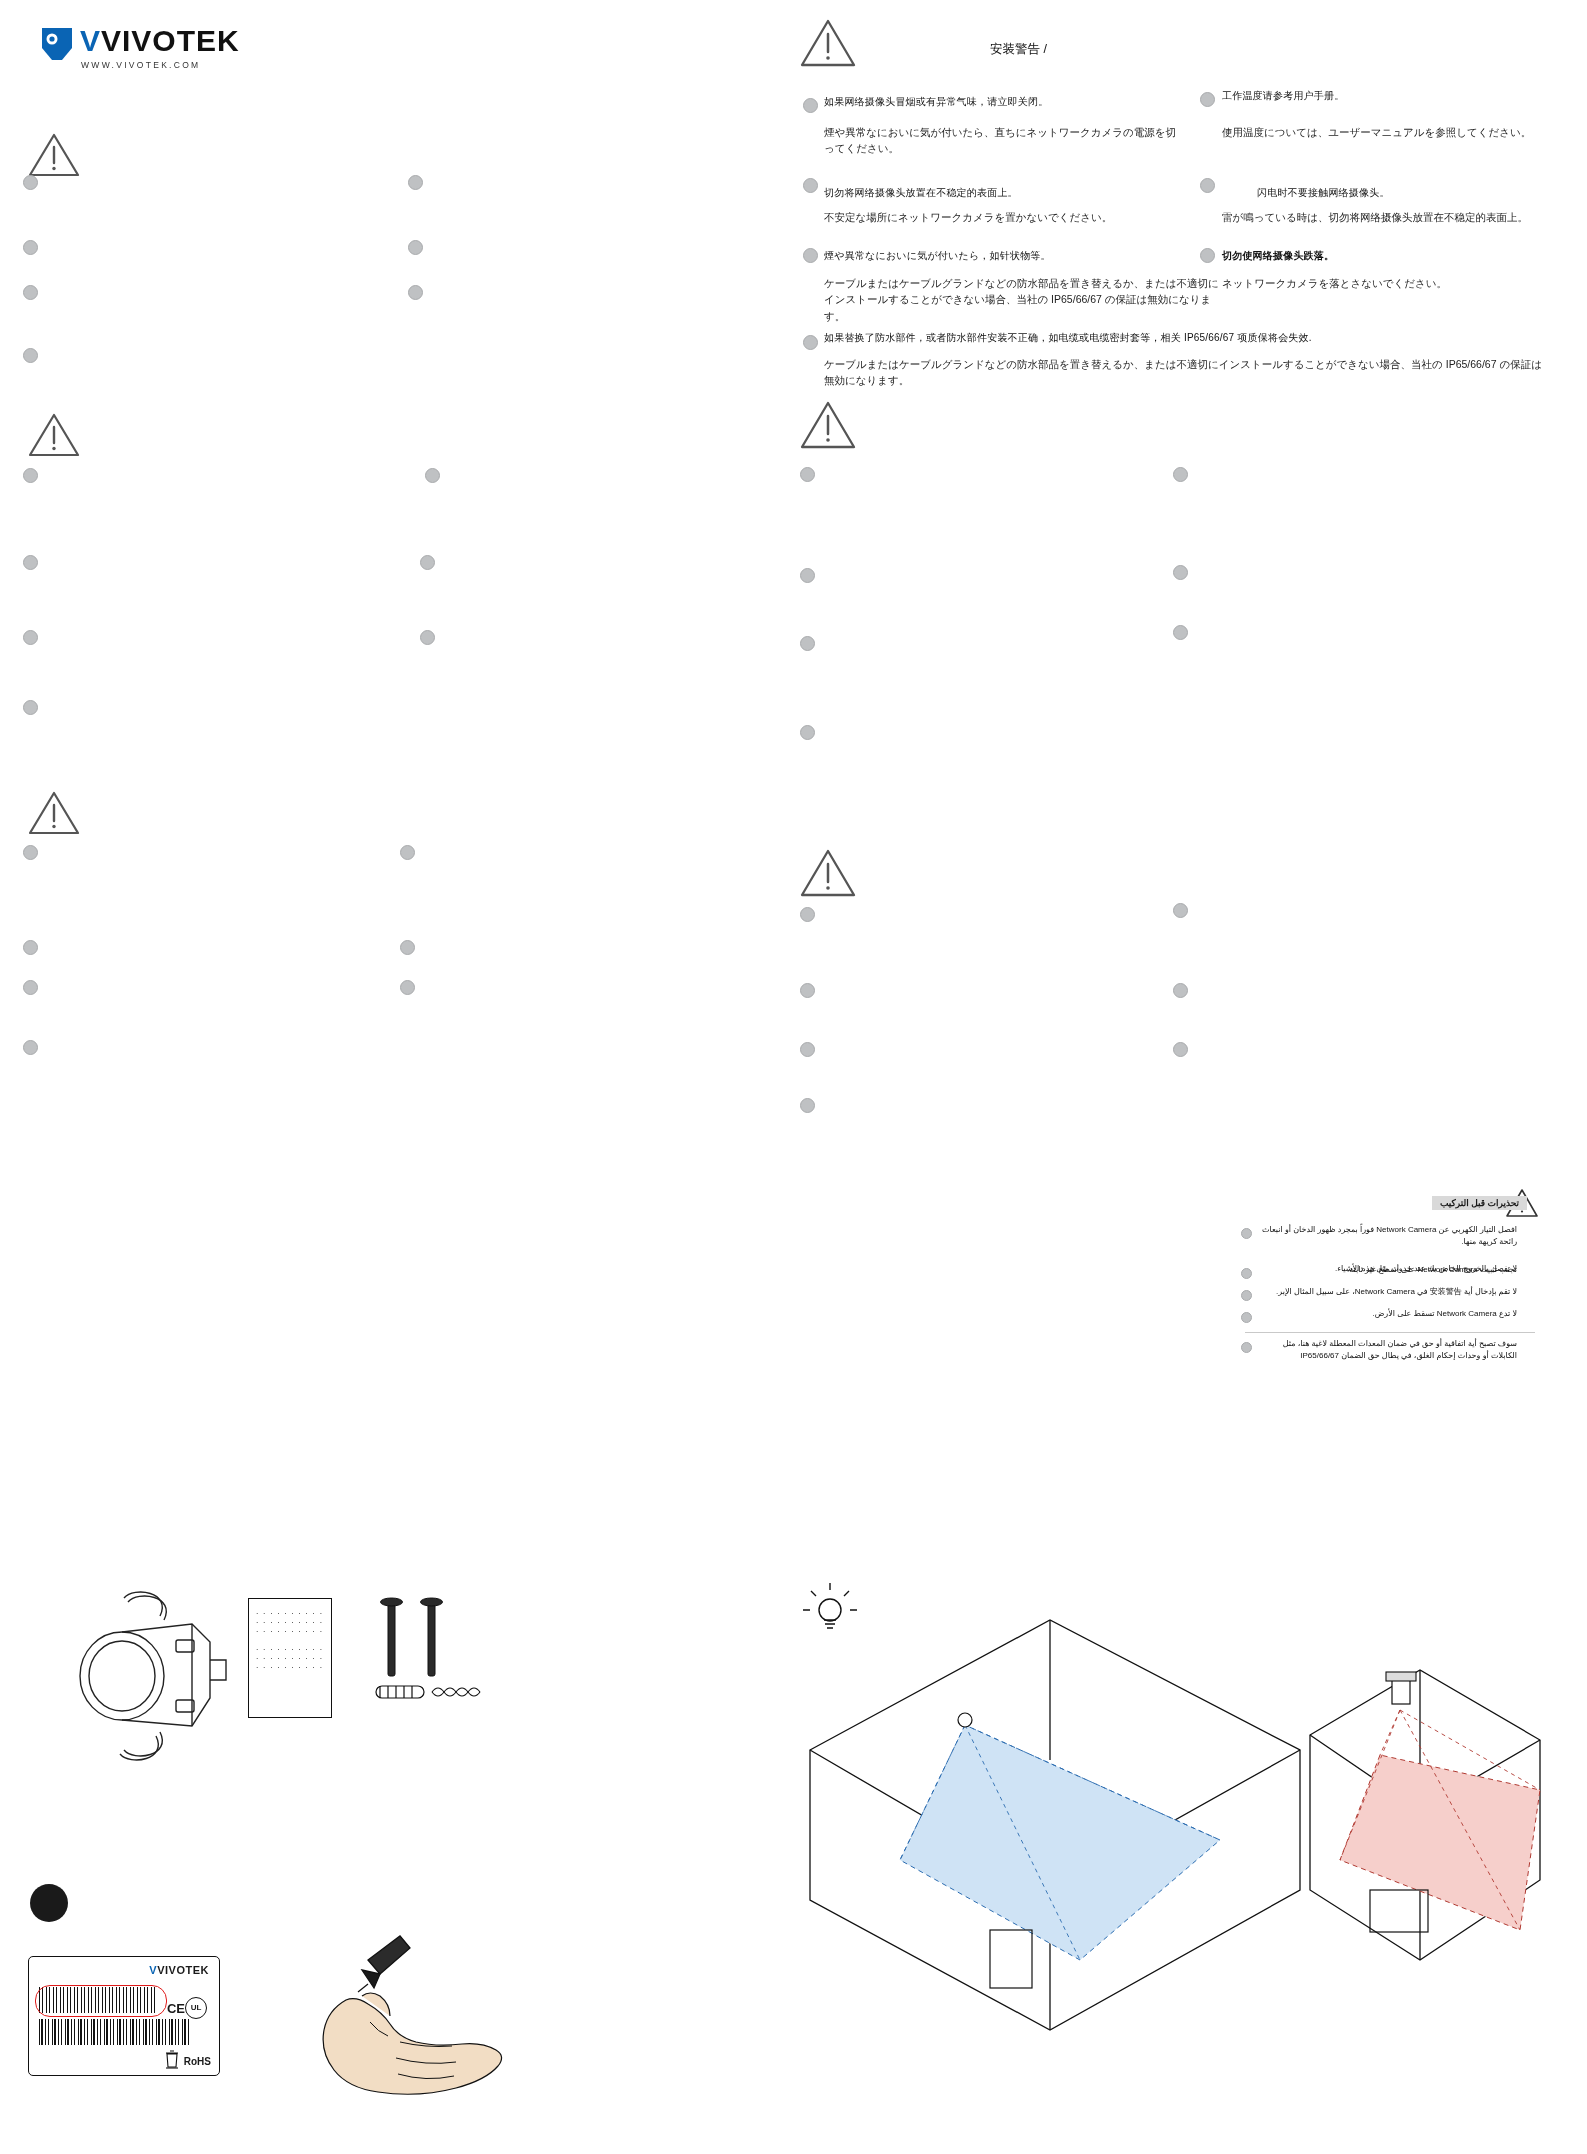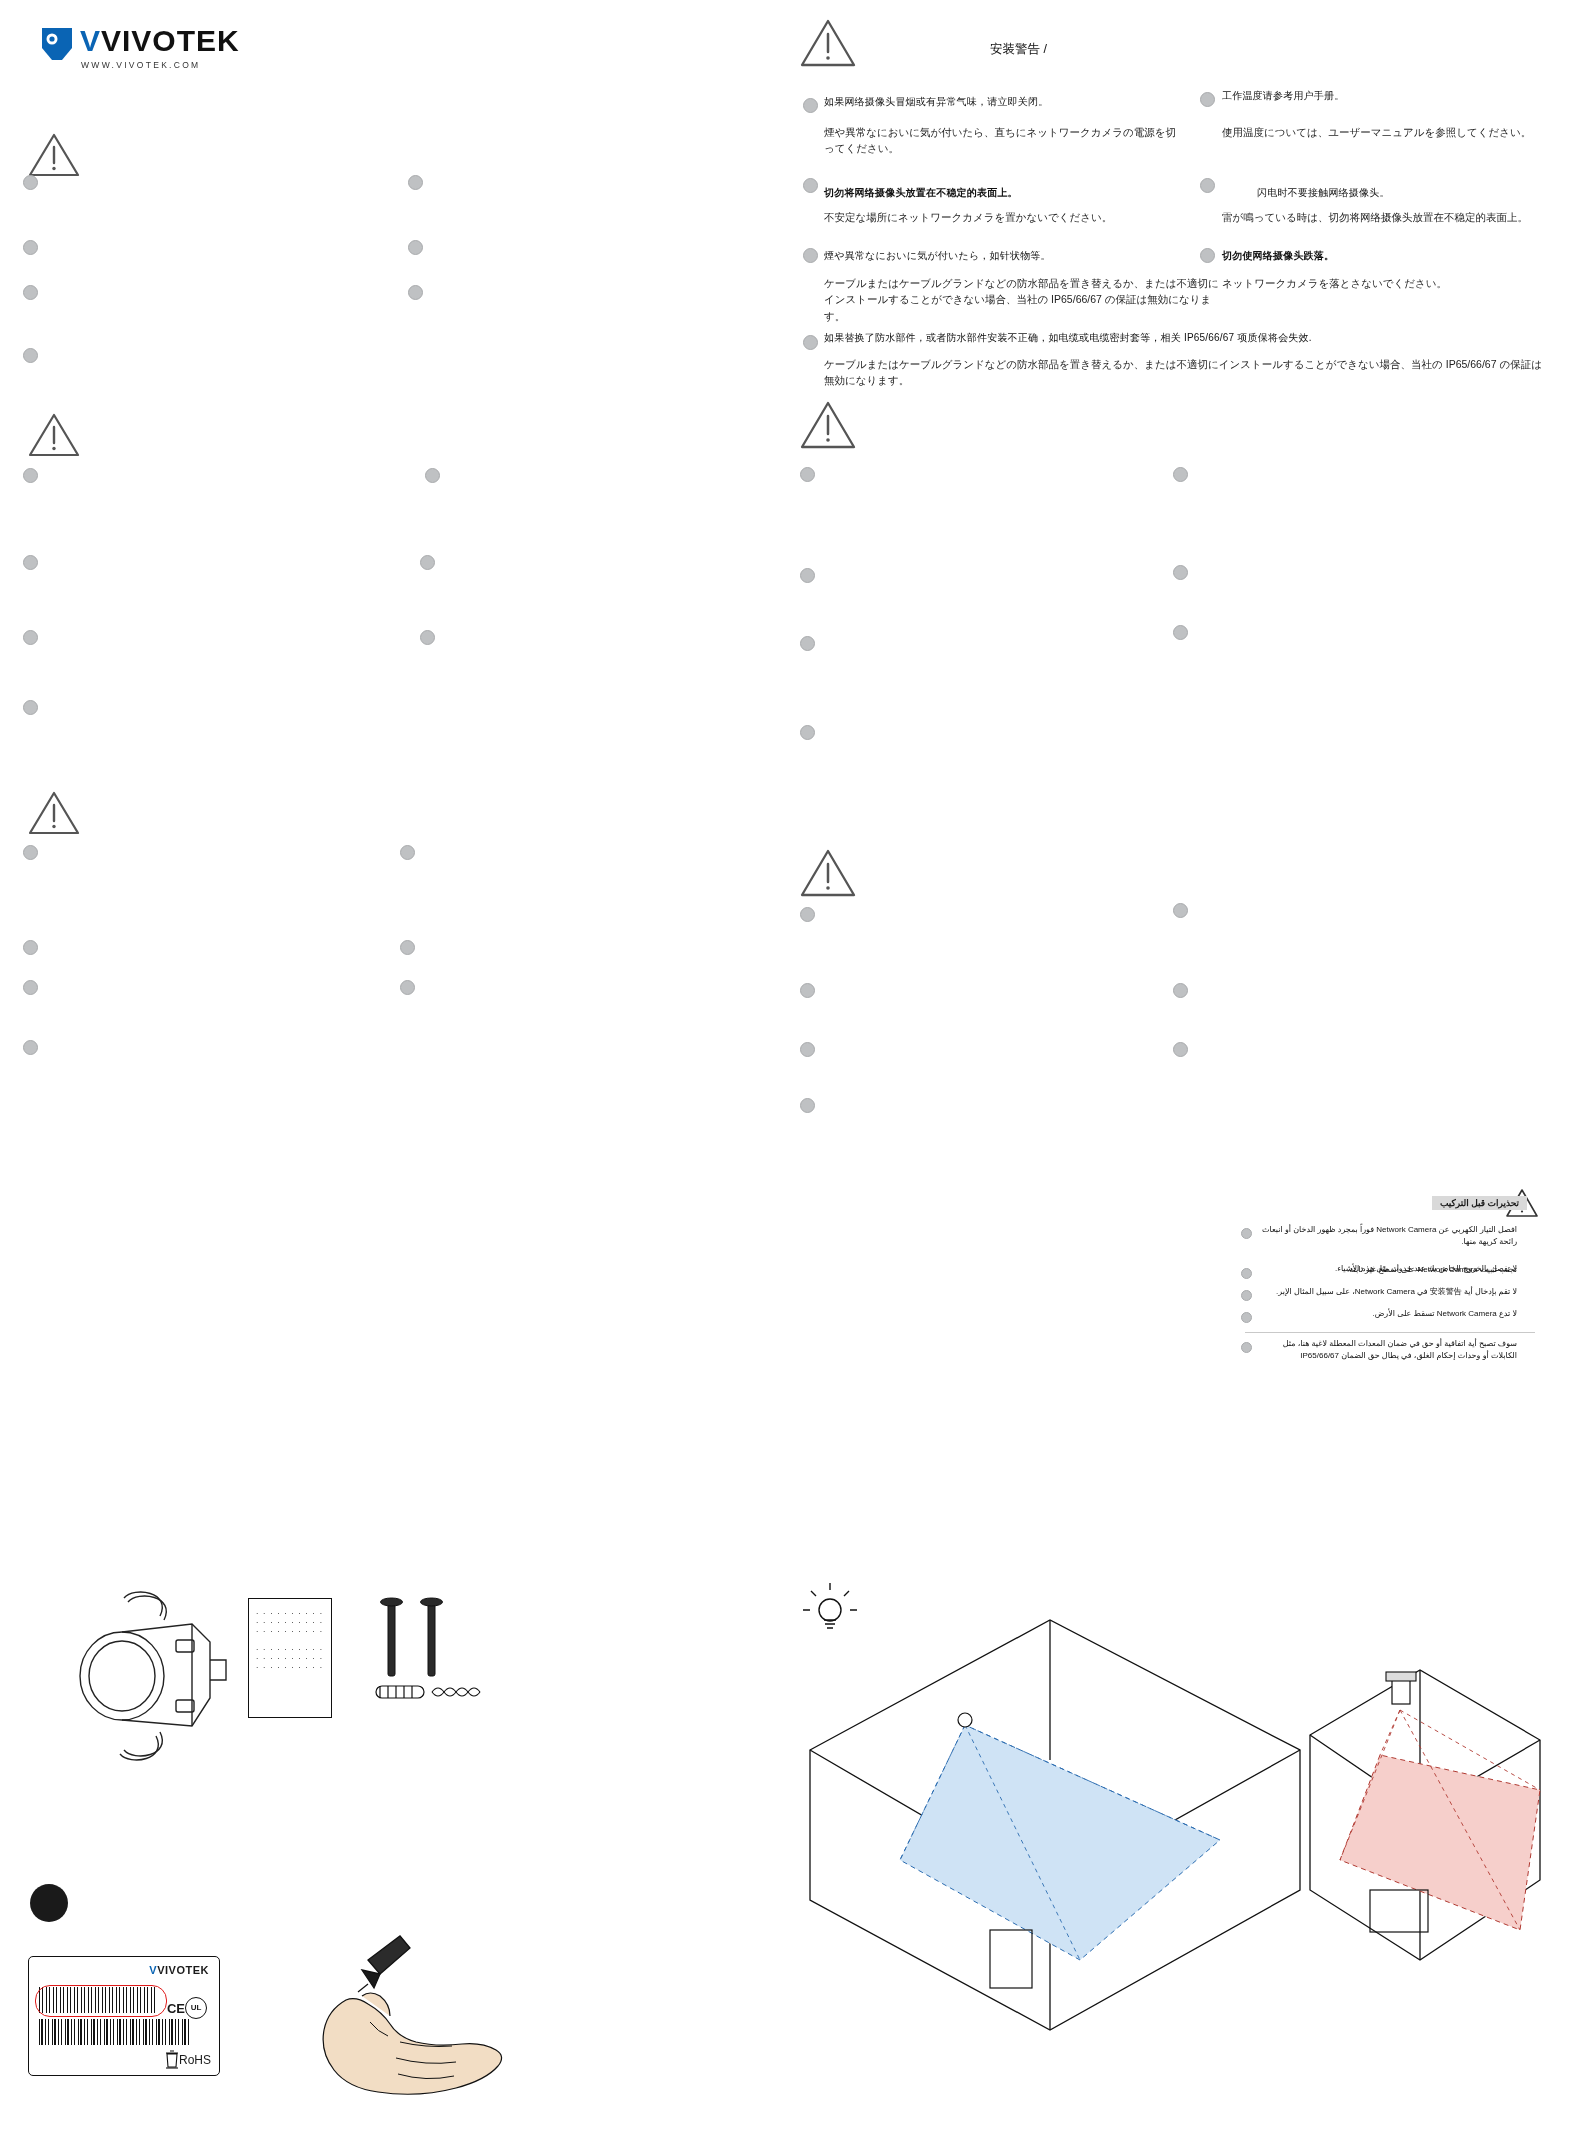--- a/index.html
+++ b/index.html
@@ -46,21 +46,21 @@
   .label-card{position:absolute;left:28px;top:1956px;width:190px;height:118px;border:1px solid #111;border-radius:5px;background:#fff;}
   .label-card .lg{position:absolute;right:10px;top:7px;font-size:11px;font-weight:bold;letter-spacing:.5px;}
   .label-card .lg .v{color:#0a64b4;}
   .barcode{position:absolute;left:10px;top:30px;width:118px;height:26px;
     background:repeating-linear-gradient(90deg,#111 0 1px,#fff 1px 3px,#111 3px 4px,#fff 4px 7px);}
   .barcode2{position:absolute;left:10px;top:62px;width:150px;height:26px;
     background:repeating-linear-gradient(90deg,#111 0 1px,#fff 1px 2.5px,#111 2.5px 4px,#fff 4px 6.5px);}
   .ovalmark{position:absolute;left:6px;top:28px;width:130px;height:30px;border:1.6px solid #e01b1b;border-radius:15px;}
   .ce{position:absolute;right:34px;top:44px;font-size:13px;font-weight:bold;}
   .ulmark{position:absolute;right:12px;top:40px;width:20px;height:20px;border:1.5px solid #111;border-radius:50%;font-size:8px;text-align:center;line-height:20px;font-weight:bold;}
-  .rohs{position:absolute;right:8px;bottom:8px;font-size:12px;font-weight:normal;}
+  .rohs{position:absolute;right:8px;bottom:8px;font-size:10px;font-weight:bold;}
   .wee{position:absolute;right:40px;bottom:6px;width:14px;height:20px;}
 
   
   .hand{position:absolute;left:250px;top:1930px;width:320px;height:200px;}
 
   
   .rooms{position:absolute;left:780px;top:1560px;width:770px;height:560px;}
   .bulb{position:absolute;left:800px;top:1580px;width:60px;height:60px;}
 
   .cam-illus{position:absolute;left:60px;top:1580px;width:180px;height:190px;}
@@ -138,21 +138,21 @@
 
   <div class="txt hdr" style="left:990px;top:40px;width:300px;">安装警告 /</div>
 
   <div class="bullet" style="left:803px;top:98px;"></div>
   <div class="bullet" style="left:803px;top:178px;"></div>
   <div class="bullet" style="left:803px;top:248px;"></div>
 
   <div class="txt zh" style="left:824px;top:94px;width:360px;">如果网络摄像头冒烟或有异常气味，请立即关闭。</div>
   <div class="txt jp" style="left:824px;top:124px;width:360px;">煙や異常なにおいに気が付いたら、直ちにネットワークカメラの電源を切ってください。</div>
 
-  <div class="txt zh" style="left:824px;top:185px;width:360px;font-weight:bold;">切勿将网络摄像头放置在不稳定的表面上。</div>
+  <div class="txt zh" style="left:824px;top:185px;width:360px;">切勿将网络摄像头放置在不稳定的表面上。</div>
   <div class="txt jp" style="left:824px;top:209px;width:380px;">不安定な場所にネットワークカメラを置かないでください。</div>
 
   <div class="txt zh" style="left:824px;top:248px;width:380px;">煙や異常なにおいに気が付いたら，如针状物等。</div>
   <div class="txt jp" style="left:824px;top:275px;width:400px;">ケーブルまたはケーブルグランドなどの防水部品を置き替えるか、または不適切にインストールすることができない場合、当社の IP65/66/67 の保証は無効になります。</div>
 
   <div class="bullet" style="left:1200px;top:92px;"></div>
   <div class="bullet" style="left:1200px;top:178px;"></div>
   <div class="bullet" style="left:1200px;top:248px;"></div>
 
   <div class="txt zh" style="left:1222px;top:88px;width:320px;">工作温度请参考用户手册。</div>

